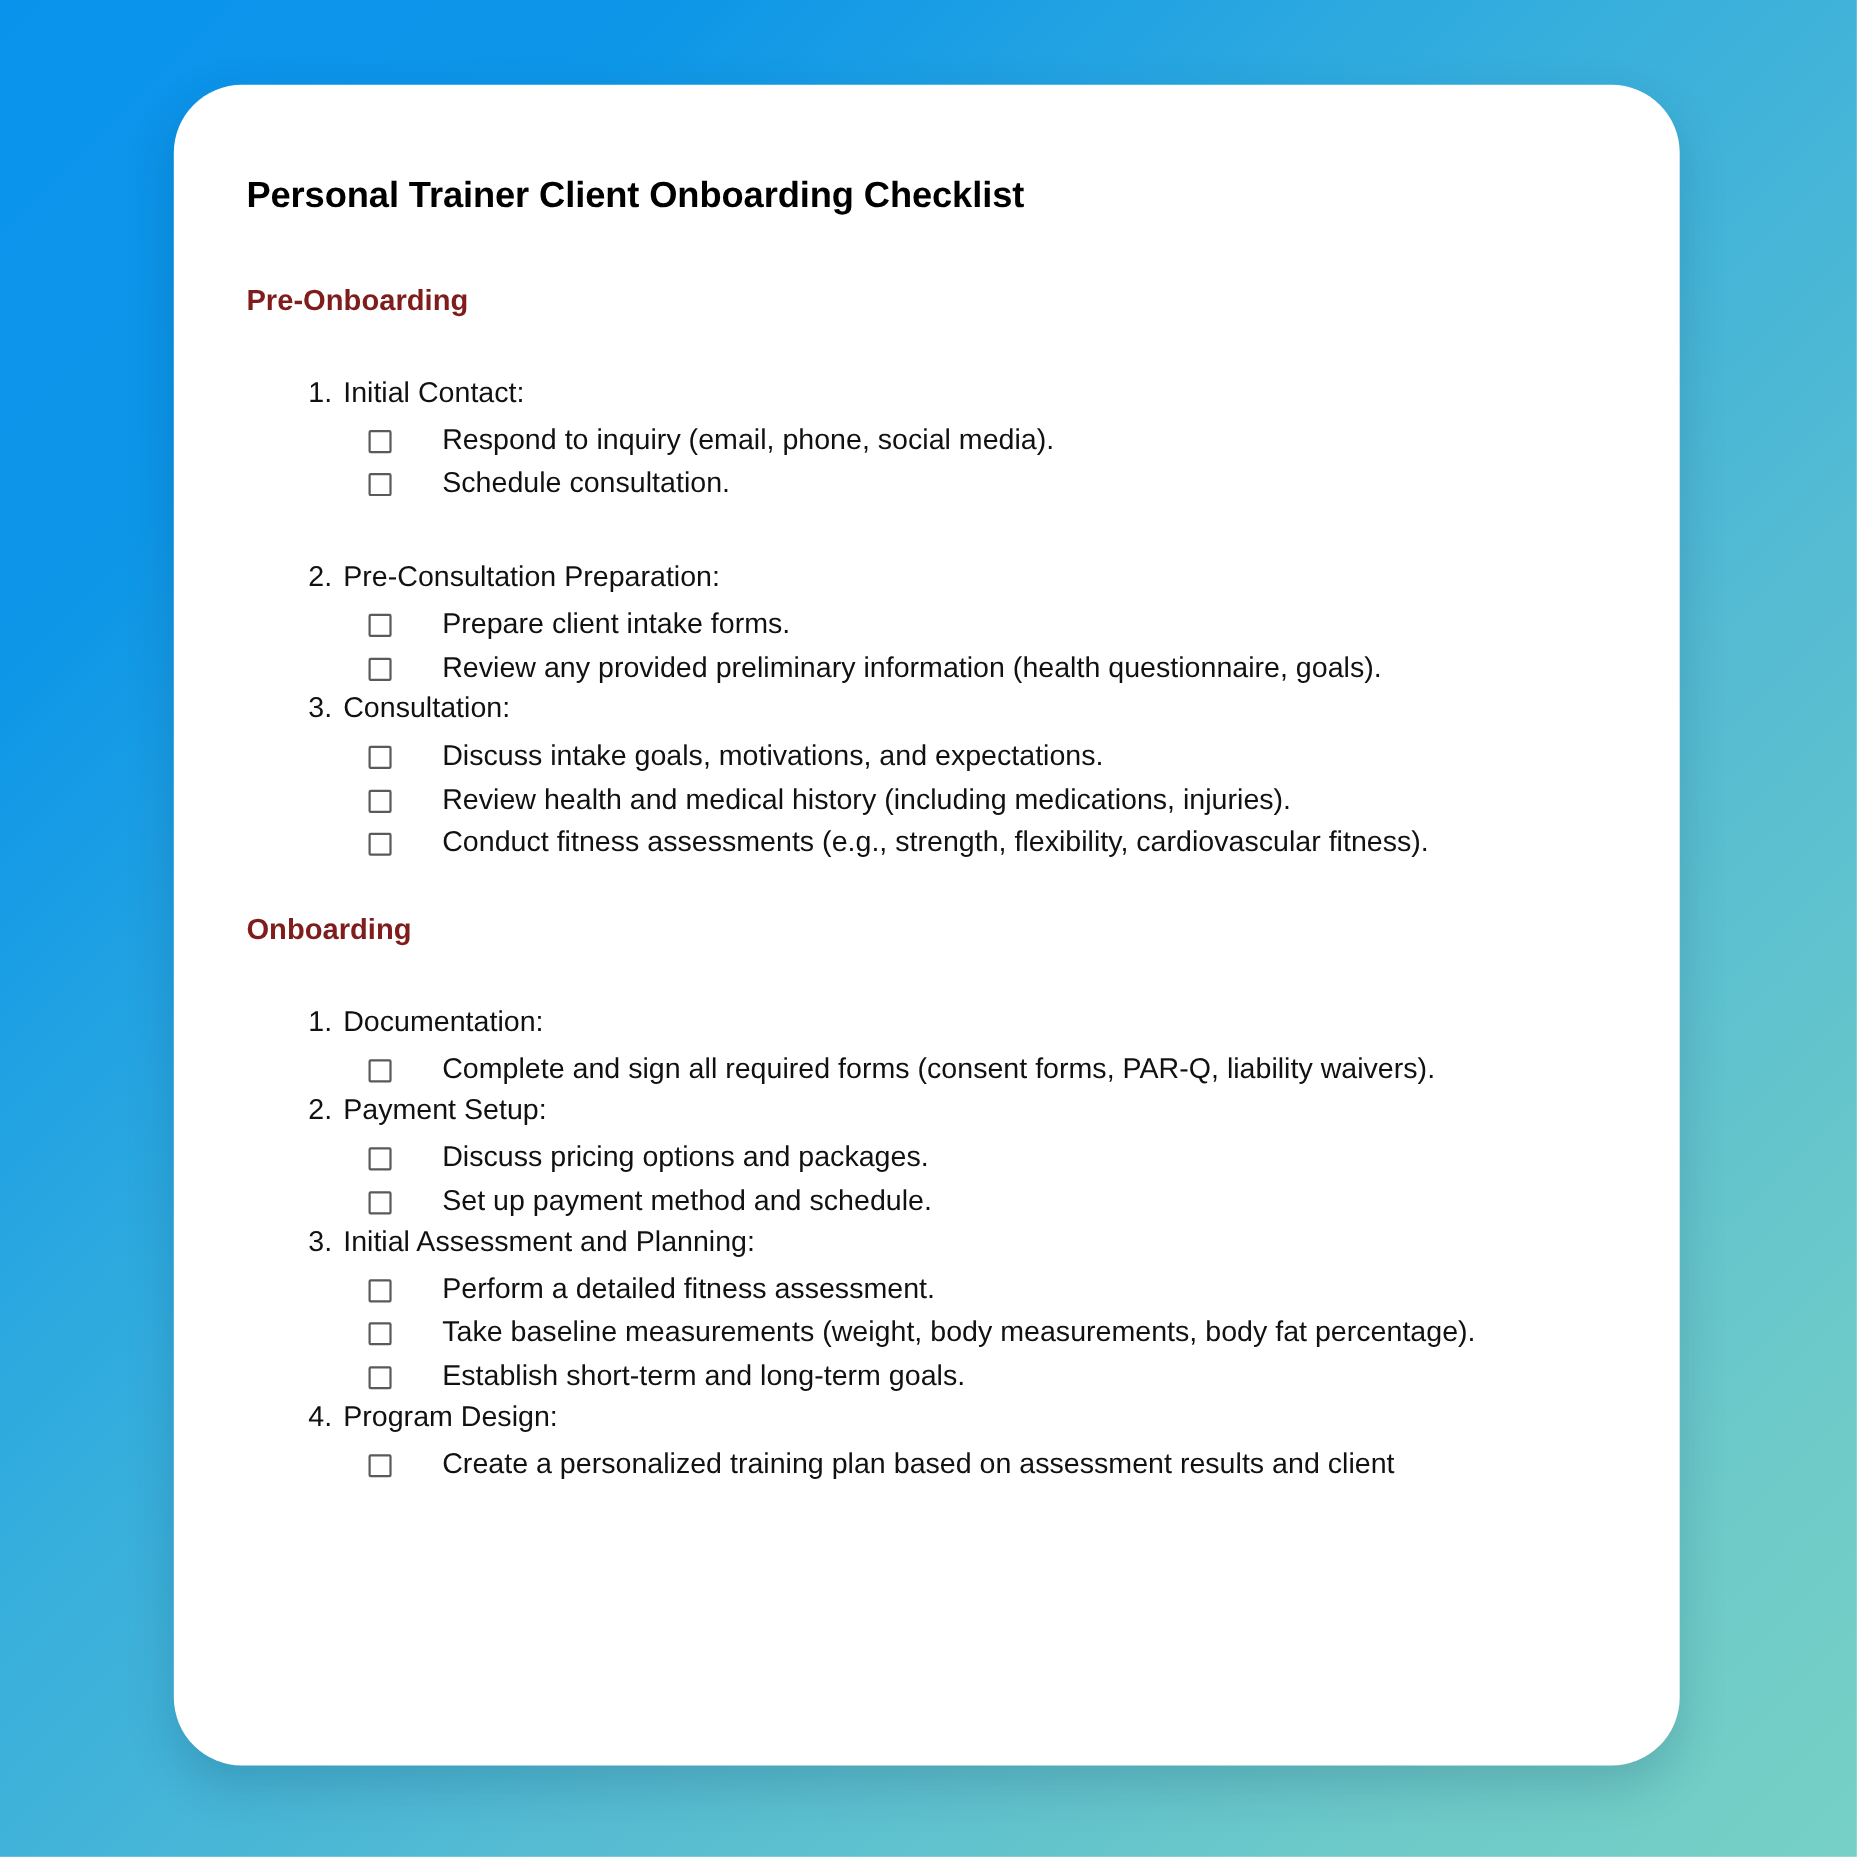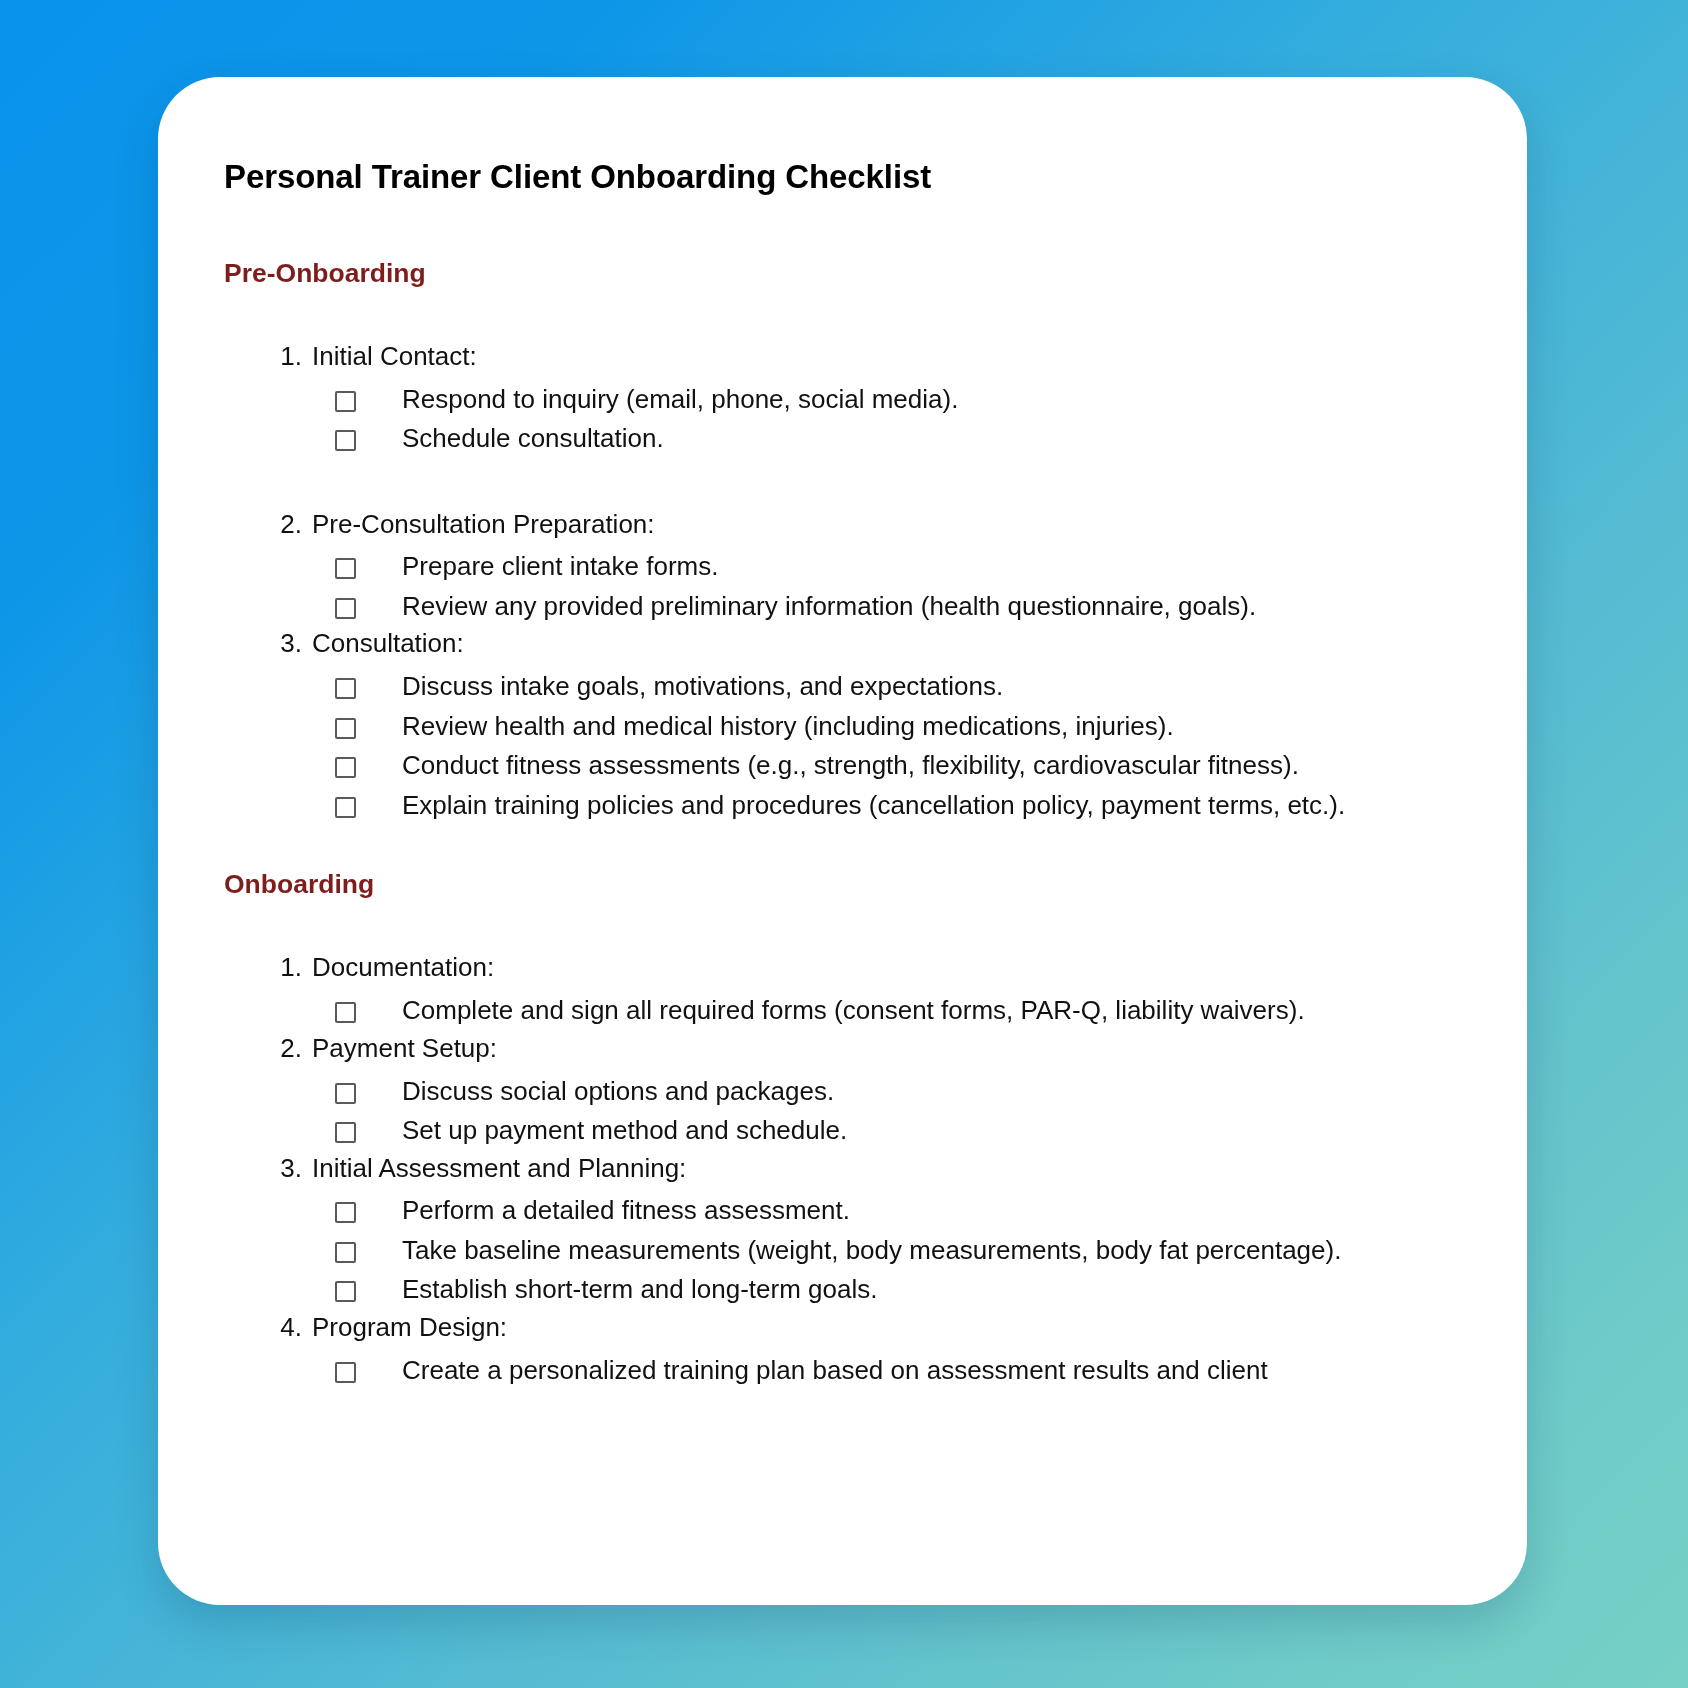--- a/index.html
+++ b/index.html
@@ -168,24 +168,20 @@
             <span class="check-text">Discuss intake goals, motivations, and expectations.</span>
           </li>
           <li class="check-row tight">
             <span class="checkbox-glyph"></span>
             <span class="check-text">Review health and medical history (including medications, injuries).</span>
           </li>
           <li class="check-row tight">
             <span class="checkbox-glyph"></span>
             <span class="check-text">Conduct fitness assessments (e.g., strength, flexibility, cardiovascular fitness).</span>
           </li>
-          <li class="check-row tight">
-            <span class="checkbox-glyph"></span>
-            <span class="check-text">Explain training policies and procedures (cancellation policy, payment terms, etc.).</span>
-          </li>
         </ul>
       </li>
     </ol>
 
     <h2 class="section-heading sec-on-gap">Onboarding</h2>
 
     <ol class="steps">
 
       <li class="step step-gap-lg">
         <span class="step-num">1.</span>
@@ -197,21 +193,21 @@
           </li>
         </ul>
       </li>
 
       <li class="step step-gap-sm">
         <span class="step-num">2.</span>
         <span class="step-label">Payment Setup:</span>
         <ul class="checks">
           <li class="check-row">
             <span class="checkbox-glyph"></span>
-            <span class="check-text">Discuss social options and packages.</span>
+            <span class="check-text">Discuss pricing options and packages.</span>
           </li>
           <li class="check-row tight">
             <span class="checkbox-glyph"></span>
             <span class="check-text">Set up payment method and schedule.</span>
           </li>
         </ul>
       </li>
 
       <li class="step step-gap-sm">
         <span class="step-num">3.</span>

